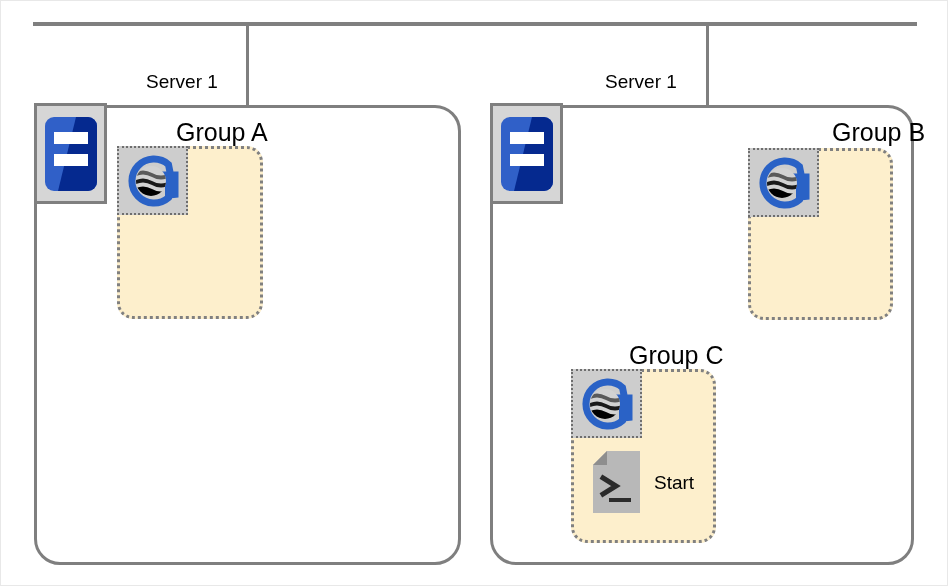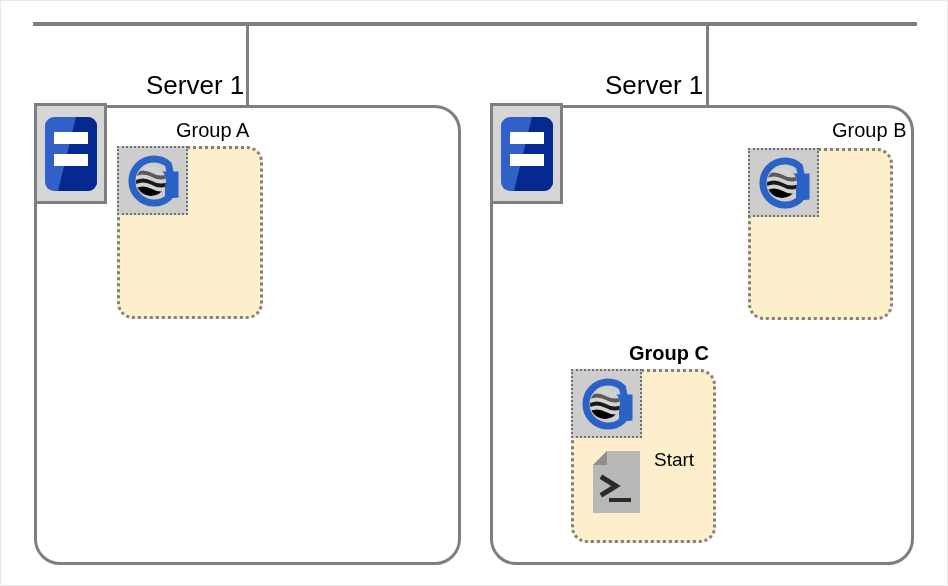--- a/index.html
+++ b/index.html
@@ -56,21 +56,21 @@
     left: 489px;
     top: 104px;
     width: 424px;
     height: 460px;
   }
 
   
   .server-label {
     position: absolute;
     top: 71px;
-    font-size: 26px;
+    font-size: 19px;
     color: #000000;
     white-space: nowrap;
     line-height: 1;
   }
   #server-1-label { left: 145px; }
   #server-2-label { left: 604px; }
 
   
   .server-icon-badge {
     position: absolute;
@@ -94,28 +94,28 @@
     border: 3px dotted #808080;
     border-radius: 16px;
     box-sizing: border-box;
   }
   #group-a { left: 116px; top: 145px; width: 146px; height: 173px; }
   #group-b { left: 747px; top: 147px; width: 145px; height: 172px; }
   #group-c { left: 570px; top: 368px; width: 145px; height: 174px; }
 
   .group-label {
     position: absolute;
-    font-size: 20px;
+    font-size: 25px;
     color: #000000;
     white-space: nowrap;
     line-height: 1;
   }
   #group-a-label { left: 175px; top: 119px; }
   #group-b-label { left: 831px; top: 119px; }
-  #group-c-label { left: 628px; top: 342px; font-weight: bold; }
+  #group-c-label { left: 628px; top: 342px; }
 
   
   .node-badge {
     position: absolute;
     width: 71px;
     height: 69px;
     background: #cdcdcd;
     border: 2px dotted #6e6e6e;
     box-sizing: border-box;
     display: flex;
@@ -124,21 +124,21 @@
   }
   #node-a { left: 116px; top: 145px; }
   #node-b { left: 747px; top: 147px; }
   #node-c { left: 570px; top: 368px; }
   .node-badge svg { display: block; }
 
   
   .script-item {
     position: absolute;
     display: flex;
-    align-items: flex-start;
+    align-items: center;
   }
   #script-c { left: 591px; top: 449px; }
   .script-item svg { display: block; }
   .script-label {
     font-size: 19px;
     color: #000000;
     margin-left: 13px;
     white-space: nowrap;
     line-height: 1;
   }

